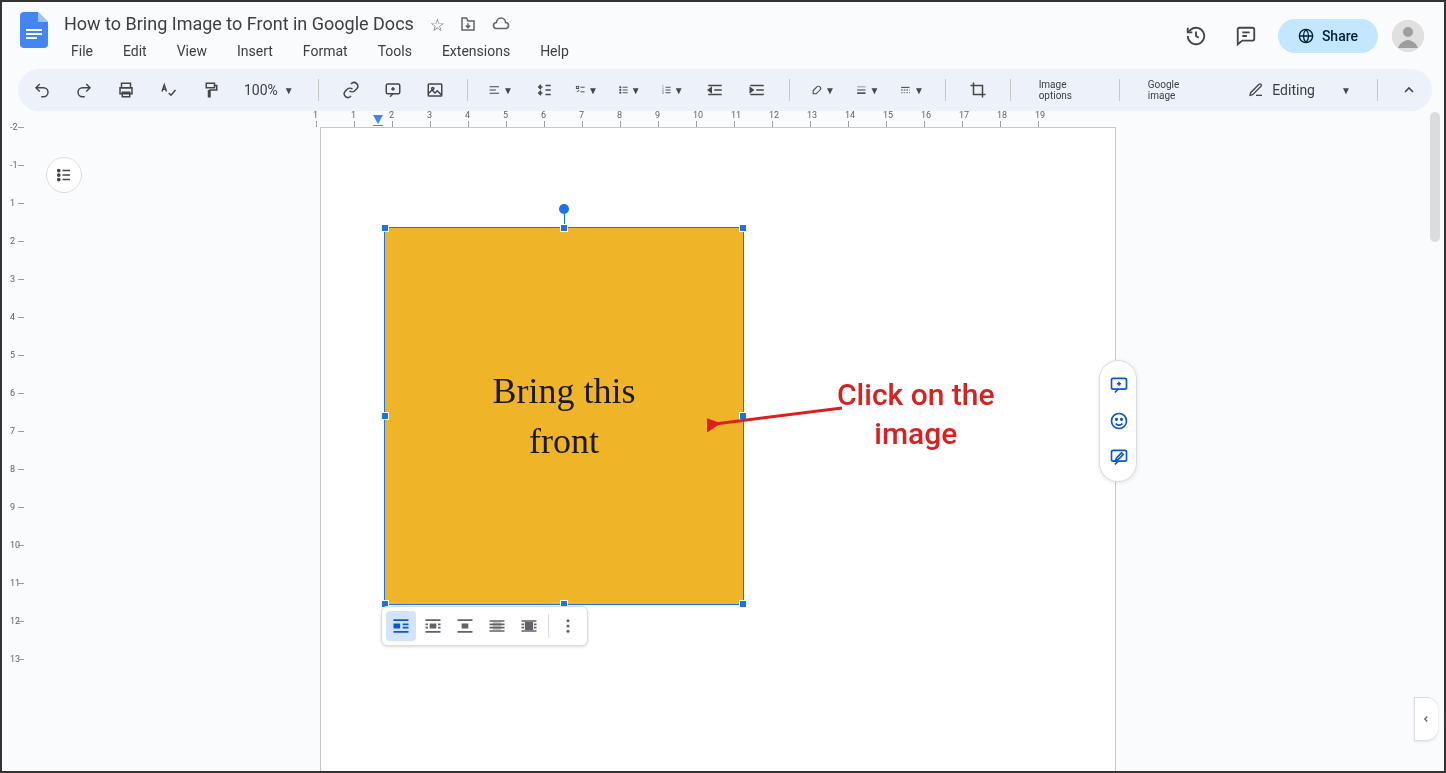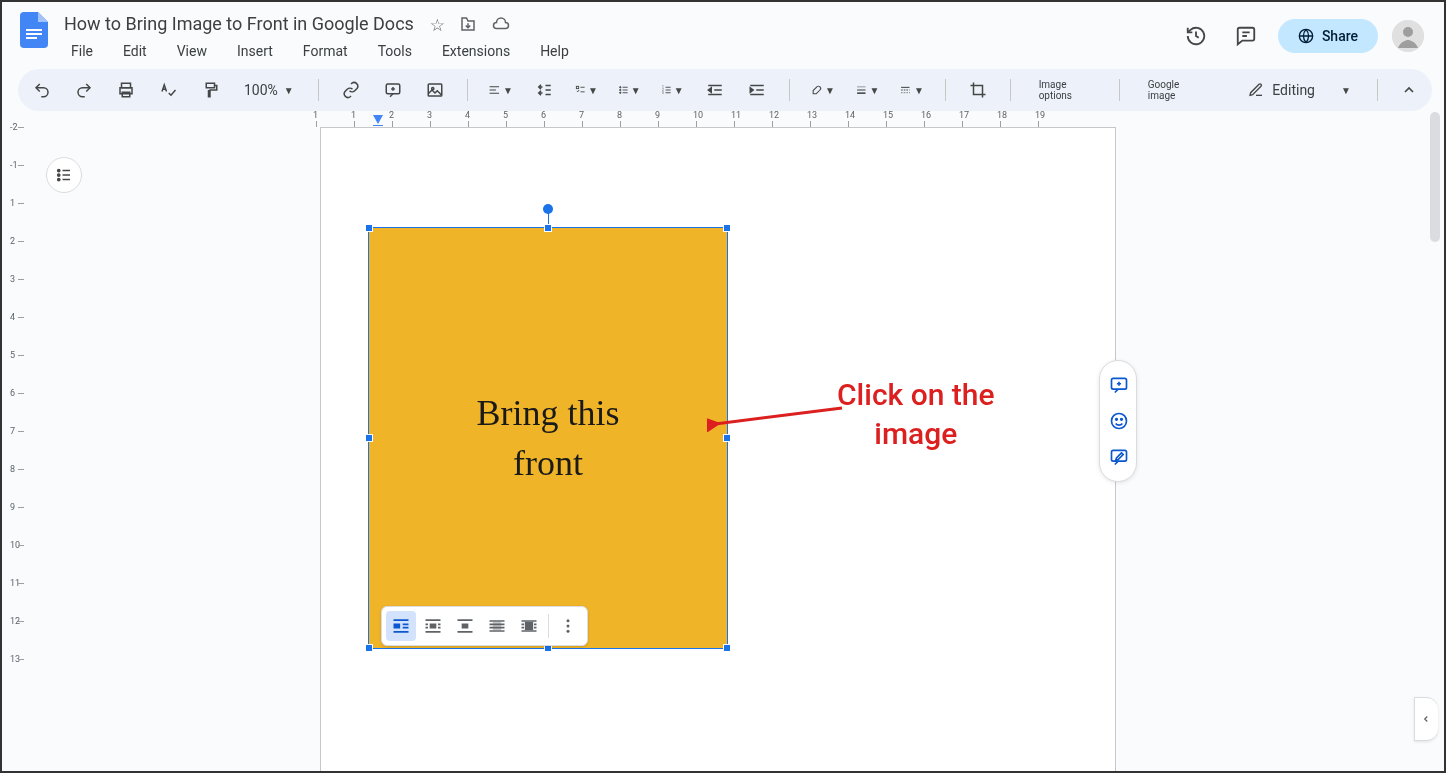--- a/index.html
+++ b/index.html
@@ -47,21 +47,21 @@
 .ruler-v { width:16px; margin-left:6px; font-size:9px; color:#5f6368; position:relative; }
 .rv-tick { position:absolute; left:0; width:16px; }
 .rv-tick .num { position:absolute; left:2px; top:-5px; }
 .rv-tick::after { content:''; position:absolute; right:0; top:0; width:6px; height:1px; background:#9aa0a6; }
 
 .outline-btn { position:absolute; left:44px; top:155px; width:36px; height:36px; display:flex; align-items:center; justify-content:center; color:#444746; cursor:pointer; border-radius:50%; border:1px solid #dadce0; background:#fff; }
 
 .page { background:#fff; width:796px; margin-left:296px; margin-top:0; height:650px; border:1px solid #c7c7c7; position:relative; }
 
 
-.sel-img { position:absolute; left:48px; top:100px; width:358px; height:420px; }
+.sel-img { position:absolute; left:64px; top:100px; width:358px; height:376px; }
 .sel-img .imgbox { width:100%; height:100%; background:#f0b429; display:flex; align-items:center; justify-content:center; flex-direction:column; cursor:move;}
 .imgbox .line { font-family: "Comic Sans MS", cursive; font-size:36px; font-weight:500; color:#1a1a1a; text-align:center; line-height:1.4; }
 .sel-border { position:absolute; inset:-1px; border:1px solid #1a73e8; pointer-events:none; }
 .handle { position:absolute; width:8px; height:8px; background:#1a73e8; border:1px solid #fff; }
 .handle.tl { left:-4px; top:-4px; cursor:nwse-resize;}
 .handle.tr { right:-4px; top:-4px; cursor:nesw-resize;}
 .handle.bl { left:-4px; bottom:-4px; cursor:nesw-resize;}
 .handle.br { right:-4px; bottom:-4px; cursor:nwse-resize;}
 .handle.tm { left:calc(50% - 4px); top:-4px; cursor:ns-resize;}
 .handle.bm { left:calc(50% - 4px); bottom:-4px; cursor:ns-resize;}

